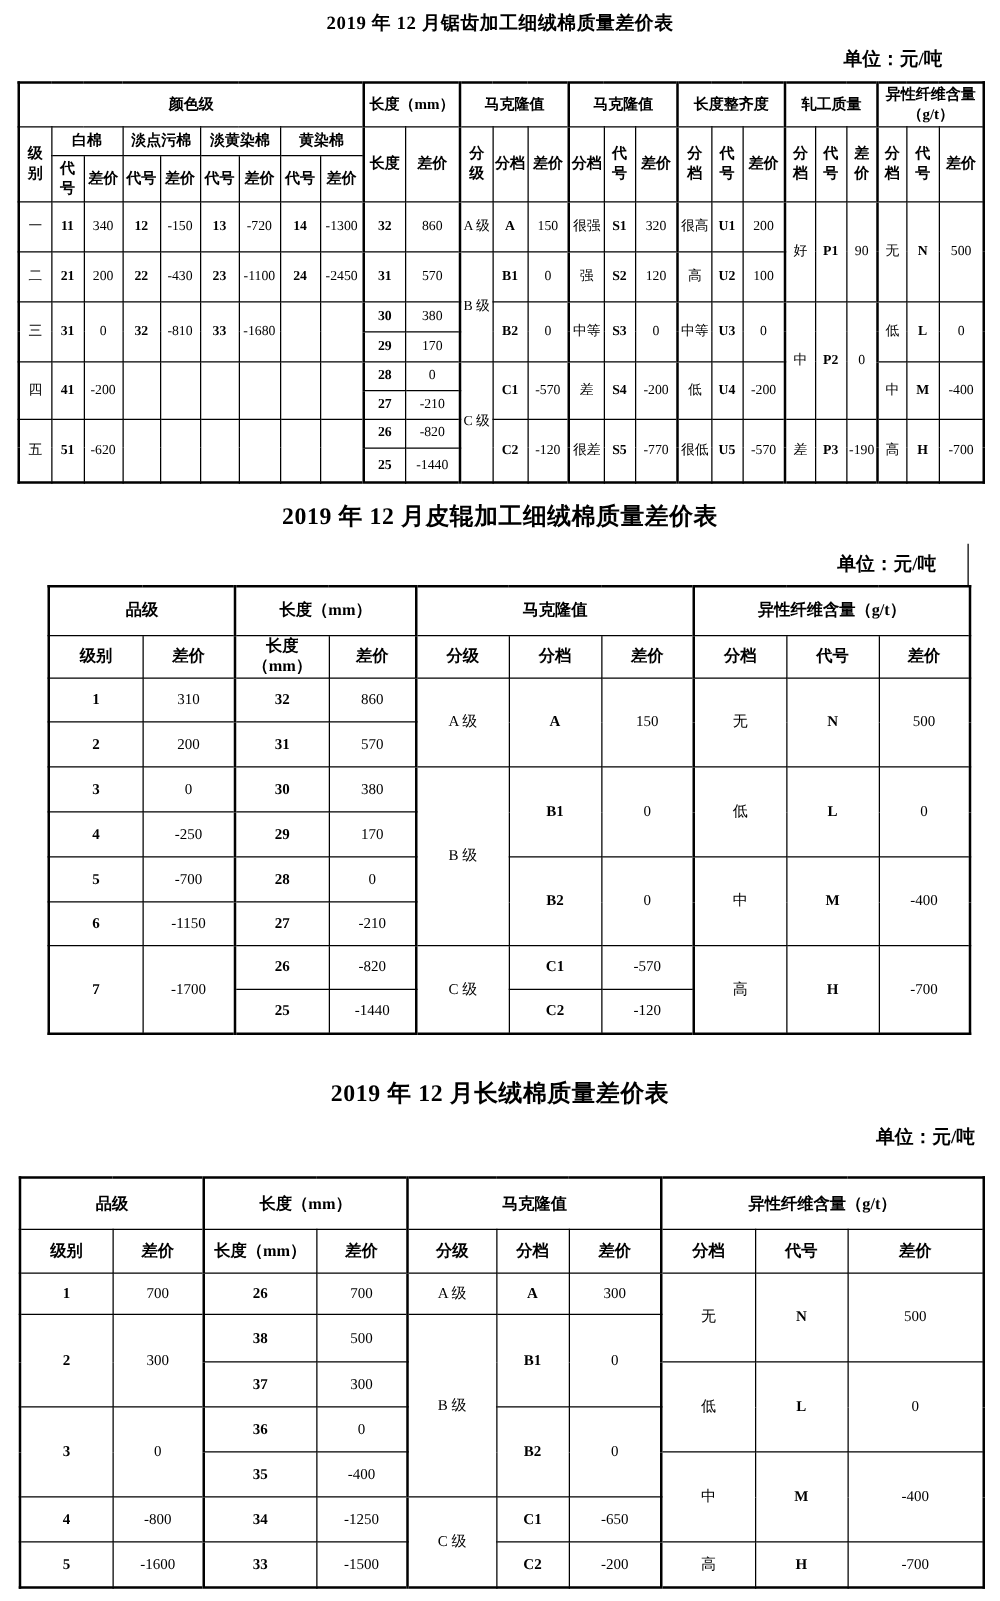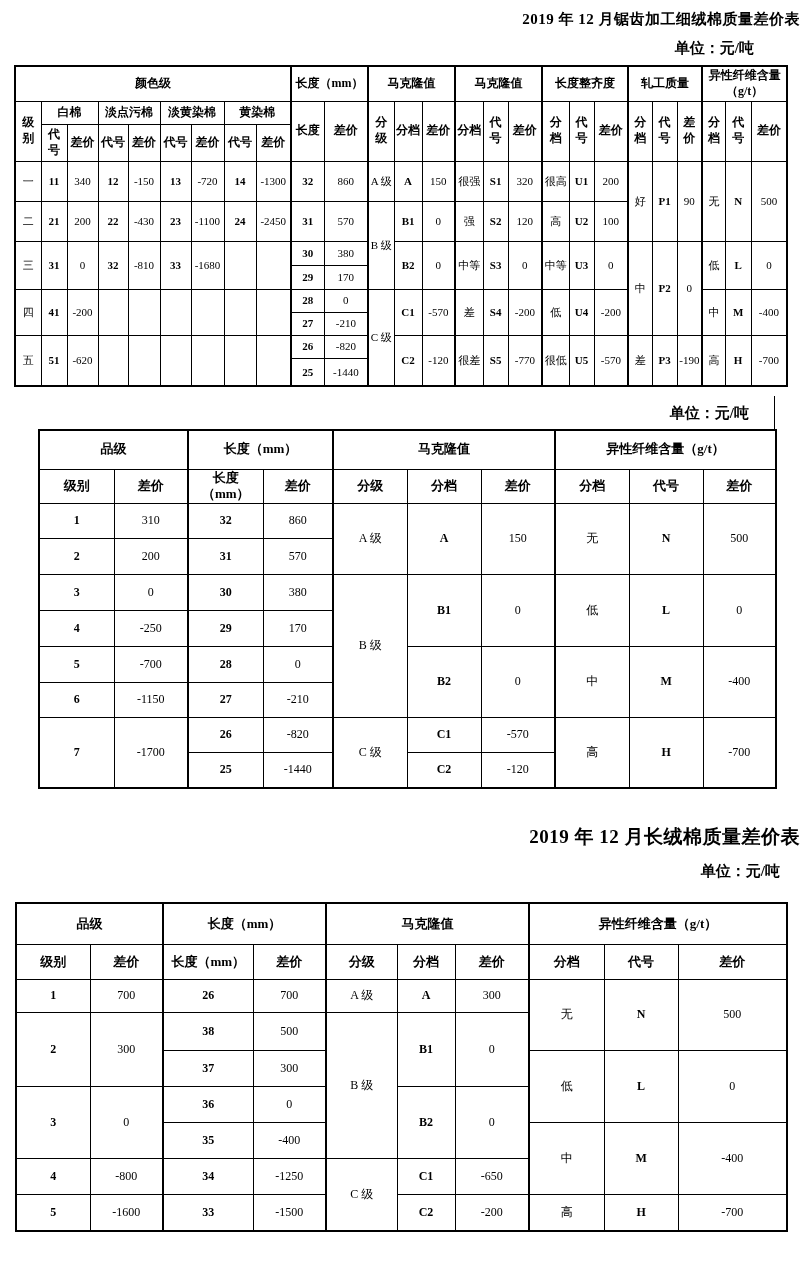--- a/index.html
+++ b/index.html
@@ -5,21 +5,21 @@
   * { box-sizing: border-box; margin: 0; padding: 0; }
   html, body { background: #fff; }
   .page {
     position: relative;
     width: 800px; height: 1281px;
     background: #fff;
     color: #000;
     font-family: "Liberation Serif", "DejaVu Serif", serif;
     overflow: hidden;
   }
-  .doc-title { text-align: right; font-weight: bold; letter-spacing: 0.5px; }
+  .doc-title { text-align: center; font-weight: bold; letter-spacing: 0.5px; }
   .title1 { margin-top: 10px; font-size: 15px; line-height: 18px; }
   .title2 { margin-top: 15px; font-size: 19px; line-height: 24px; }
   .title3 { margin-top: 36px; font-size: 19px; line-height: 24px; }
   .unit-line { text-align: right; font-weight: bold; font-size: 15px; line-height: 16px; }
   .unit1 { margin-top: 12px; margin-right: 46px; }
   .unit3 { margin-top: 14px; margin-right: 20px; }
   .unit2wrap {
     width: 737px; height: 33px;
     margin: 9px 0 0 38px;
     border-right: 1px solid #000;
@@ -274,20 +274,21 @@
           <td rowspan="2" class="bold">H</td>
           <td rowspan="2">-700</td>
         </tr>
         <tr style="height: 28px;">
           <td class="bold gl">25</td>
           <td>-1440</td>
         </tr>
       </tbody>
     </table>
 
+  <div class="doc-title title2">2019 年 12 月皮辊加工细绒棉质量差价表</div>
 
   <div class="unit2wrap">
     <span class="unit-line">单位：元/吨</span>
   </div>
 
   <table class="grid t2">
       <colgroup>
         <col style="width: 75px;">
         <col style="width: 74px;">
         <col style="width: 75px;">

